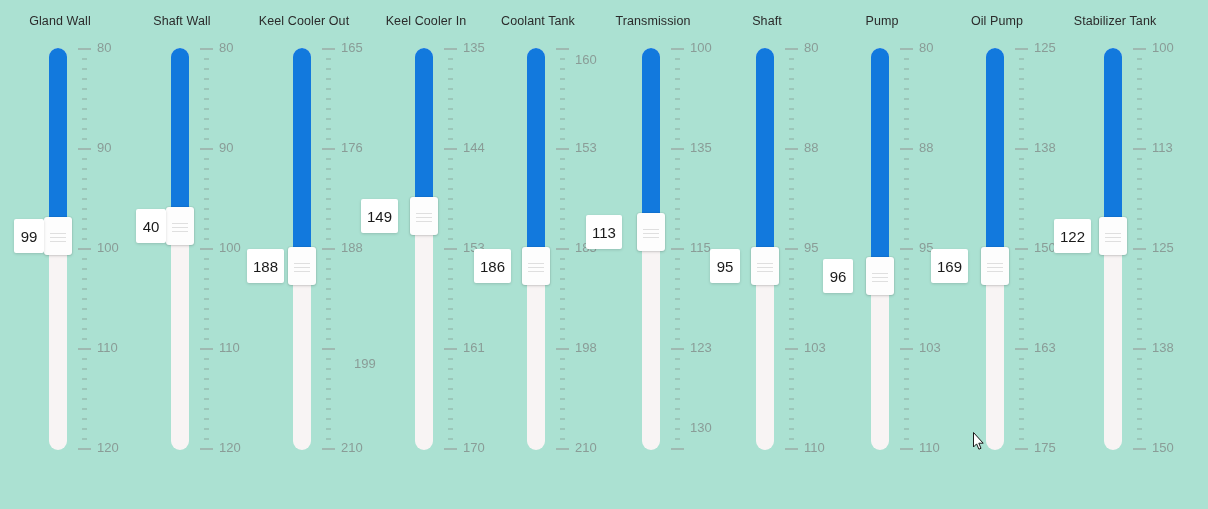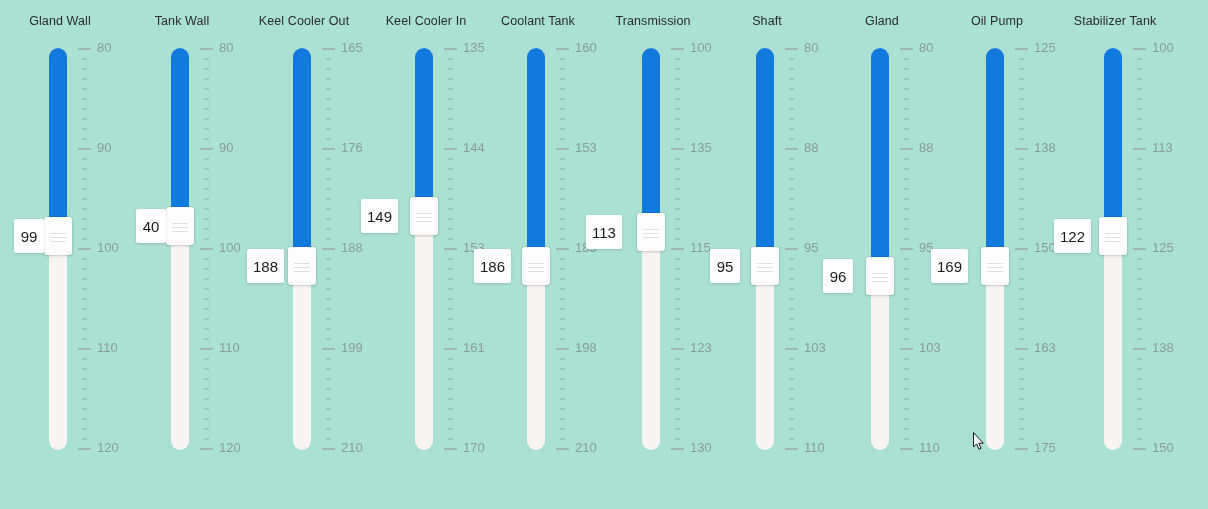--- a/index.html
+++ b/index.html
@@ -187,21 +187,21 @@
         <div class="tick-minor" style="top: 350px;"></div>
         <div class="tick-minor" style="top: 360px;"></div>
         <div class="tick-minor" style="top: 370px;"></div>
         <div class="tick-minor" style="top: 380px;"></div>
         <div class="tick-minor" style="top: 390px;"></div>
         <div class="tick-major" style="top: 400px;"></div>
         <div class="tick-label" style="top: 400px;">120</div>
       </div>
     </div>
     <div class="slider-col" style="left: 122px;">
-      <div class="col-title">Tank Wall</div>
+      <div class="col-title">Shaft Wall</div>
       <div class="track">
         <div class="track-fill" style="height: 161px;"></div>
       </div>
       <div class="handle" style="top: 207px;">
         <div class="grip g1"></div>
         <div class="grip g2"></div>
         <div class="grip g3"></div>
       </div>
       <div class="value-box" style="left: 14px; top: 209px;">40</div>
       <div class="scale">
@@ -292,21 +292,21 @@
         <div class="tick-minor" style="top: 210px;"></div>
         <div class="tick-minor" style="top: 220px;"></div>
         <div class="tick-minor" style="top: 230px;"></div>
         <div class="tick-minor" style="top: 240px;"></div>
         <div class="tick-minor" style="top: 250px;"></div>
         <div class="tick-minor" style="top: 260px;"></div>
         <div class="tick-minor" style="top: 270px;"></div>
         <div class="tick-minor" style="top: 280px;"></div>
         <div class="tick-minor" style="top: 290px;"></div>
         <div class="tick-major" style="top: 300px;"></div>
-        <div class="tick-label" style="top: 300px;">199</div>
+        <div class="tick-label" style="top: 316px; margin-left: 13px;">199</div>
         <div class="tick-minor" style="top: 310px;"></div>
         <div class="tick-minor" style="top: 320px;"></div>
         <div class="tick-minor" style="top: 330px;"></div>
         <div class="tick-minor" style="top: 340px;"></div>
         <div class="tick-minor" style="top: 350px;"></div>
         <div class="tick-minor" style="top: 360px;"></div>
         <div class="tick-minor" style="top: 370px;"></div>
         <div class="tick-minor" style="top: 380px;"></div>
         <div class="tick-minor" style="top: 390px;"></div>
         <div class="tick-major" style="top: 400px;"></div>
@@ -379,21 +379,21 @@
         <div class="track-fill" style="height: 201px;"></div>
       </div>
       <div class="handle" style="top: 247px;">
         <div class="grip g1"></div>
         <div class="grip g2"></div>
         <div class="grip g3"></div>
       </div>
       <div class="value-box" style="left: -4px; top: 249px;">186</div>
       <div class="scale">
         <div class="tick-major" style="top: 0px;"></div>
-        <div class="tick-label" style="top: 0px;">160</div>
+        <div class="tick-label" style="top: 12px;">160</div>
         <div class="tick-minor" style="top: 10px;"></div>
         <div class="tick-minor" style="top: 20px;"></div>
         <div class="tick-minor" style="top: 30px;"></div>
         <div class="tick-minor" style="top: 40px;"></div>
         <div class="tick-minor" style="top: 50px;"></div>
         <div class="tick-minor" style="top: 60px;"></div>
         <div class="tick-minor" style="top: 70px;"></div>
         <div class="tick-minor" style="top: 80px;"></div>
         <div class="tick-minor" style="top: 90px;"></div>
         <div class="tick-major" style="top: 100px;"></div>
@@ -483,21 +483,21 @@
         <div class="tick-minor" style="top: 310px;"></div>
         <div class="tick-minor" style="top: 320px;"></div>
         <div class="tick-minor" style="top: 330px;"></div>
         <div class="tick-minor" style="top: 340px;"></div>
         <div class="tick-minor" style="top: 350px;"></div>
         <div class="tick-minor" style="top: 360px;"></div>
         <div class="tick-minor" style="top: 370px;"></div>
         <div class="tick-minor" style="top: 380px;"></div>
         <div class="tick-minor" style="top: 390px;"></div>
         <div class="tick-major" style="top: 400px;"></div>
-        <div class="tick-label" style="top: 400px;">130</div>
+        <div class="tick-label" style="top: 380px;">130</div>
       </div>
     </div>
     <div class="slider-col" style="left: 707px;">
       <div class="col-title">Shaft</div>
       <div class="track">
         <div class="track-fill" style="height: 201px;"></div>
       </div>
       <div class="handle" style="top: 247px;">
         <div class="grip g1"></div>
         <div class="grip g2"></div>
@@ -547,21 +547,21 @@
         <div class="tick-minor" style="top: 350px;"></div>
         <div class="tick-minor" style="top: 360px;"></div>
         <div class="tick-minor" style="top: 370px;"></div>
         <div class="tick-minor" style="top: 380px;"></div>
         <div class="tick-minor" style="top: 390px;"></div>
         <div class="tick-major" style="top: 400px;"></div>
         <div class="tick-label" style="top: 400px;">110</div>
       </div>
     </div>
     <div class="slider-col" style="left: 822px;">
-      <div class="col-title">Gland</div>
+      <div class="col-title">Pump</div>
       <div class="track">
         <div class="track-fill" style="height: 211px;"></div>
       </div>
       <div class="handle" style="top: 257px;">
         <div class="grip g1"></div>
         <div class="grip g2"></div>
         <div class="grip g3"></div>
       </div>
       <div class="value-box" style="left: 1px; top: 259px;">96</div>
       <div class="scale">

